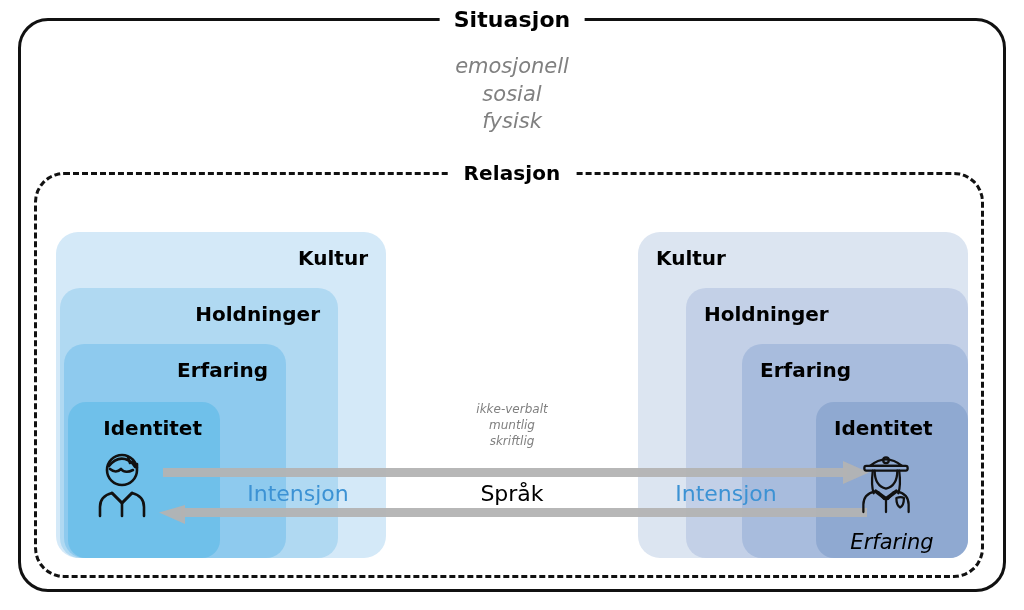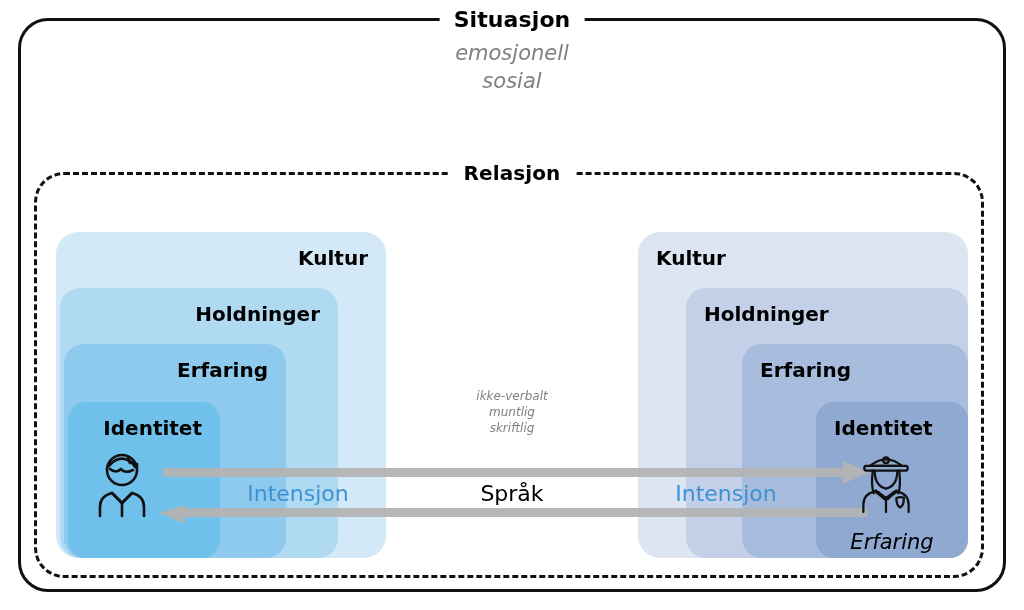--- a/index.html
+++ b/index.html
@@ -30,20 +30,21 @@
     letter-spacing:.1px;
   }
   #situasjon-label{left:512px;top:19px;font-size:22px;}
   #relasjon-label{left:512px;top:173px;font-size:20px;}
 
   
   .gray-stack{
     position:absolute;text-align:center;color:#808080;
     font-style:italic;font-size:21px;line-height:1.32;
     white-space:nowrap;
+    margin-top:13px;
   }
   #situasjon-desc{left:512px;top:40px;transform:translateX(-50%);}
   #sprak-desc{left:512px;top:389px;transform:translateX(-50%);font-size:12px;}
 
   
   .layer{position:absolute;box-sizing:border-box;}
   .layer-label{
     position:absolute;top:14px;font-weight:bold;color:#000000;
     font-size:20px;white-space:nowrap;
   }
@@ -93,20 +94,21 @@
 <body>
 
 <div id="stage">
 
   <div class="frame-outer"></div>
   <div class="frame-label" id="situasjon-label">Situasjon</div>
 
   <div class="gray-stack" id="situasjon-desc">
     <div>emosjonell</div>
     <div>sosial</div>
+    <div>fysisk</div>
   </div>
 
   <div class="frame-inner"></div>
   <div class="frame-label" id="relasjon-label">Relasjon</div>
 
   <div class="layer left" id="l1" style="background: rgb(212, 233, 248);">
     <span class="layer-label">Kultur</span>
   </div>
   <div class="layer left" id="l2" style="background: rgb(176, 217, 242);">
     <span class="layer-label">Holdninger</span>

